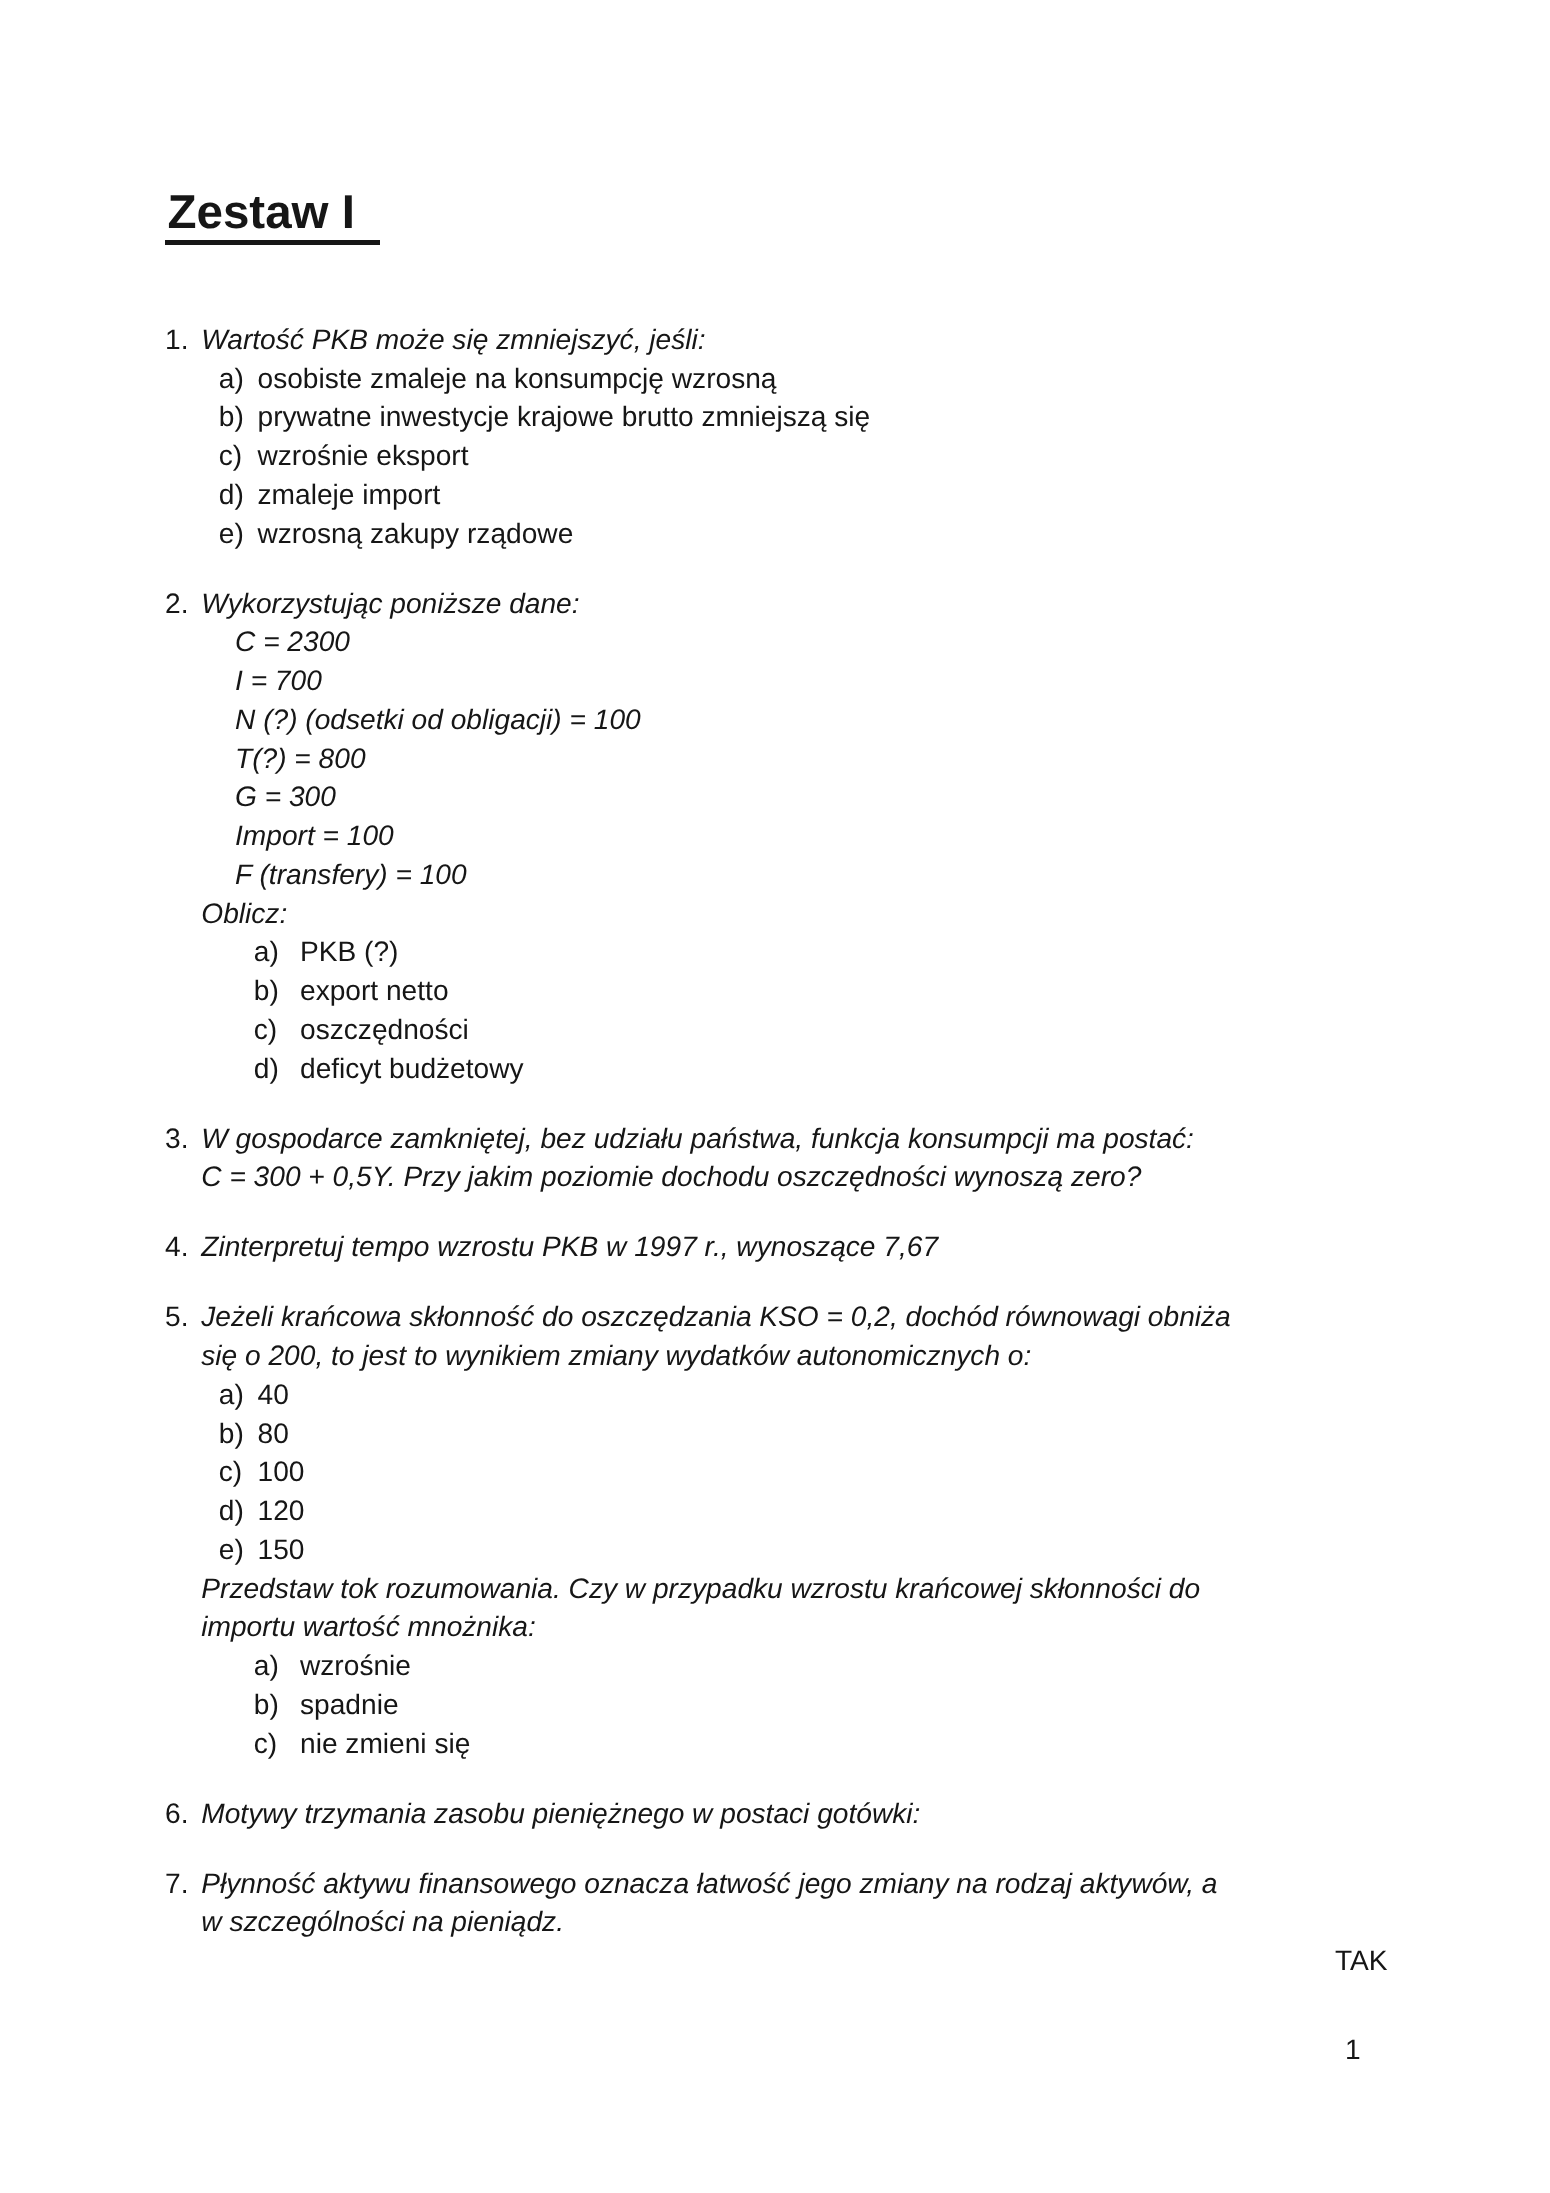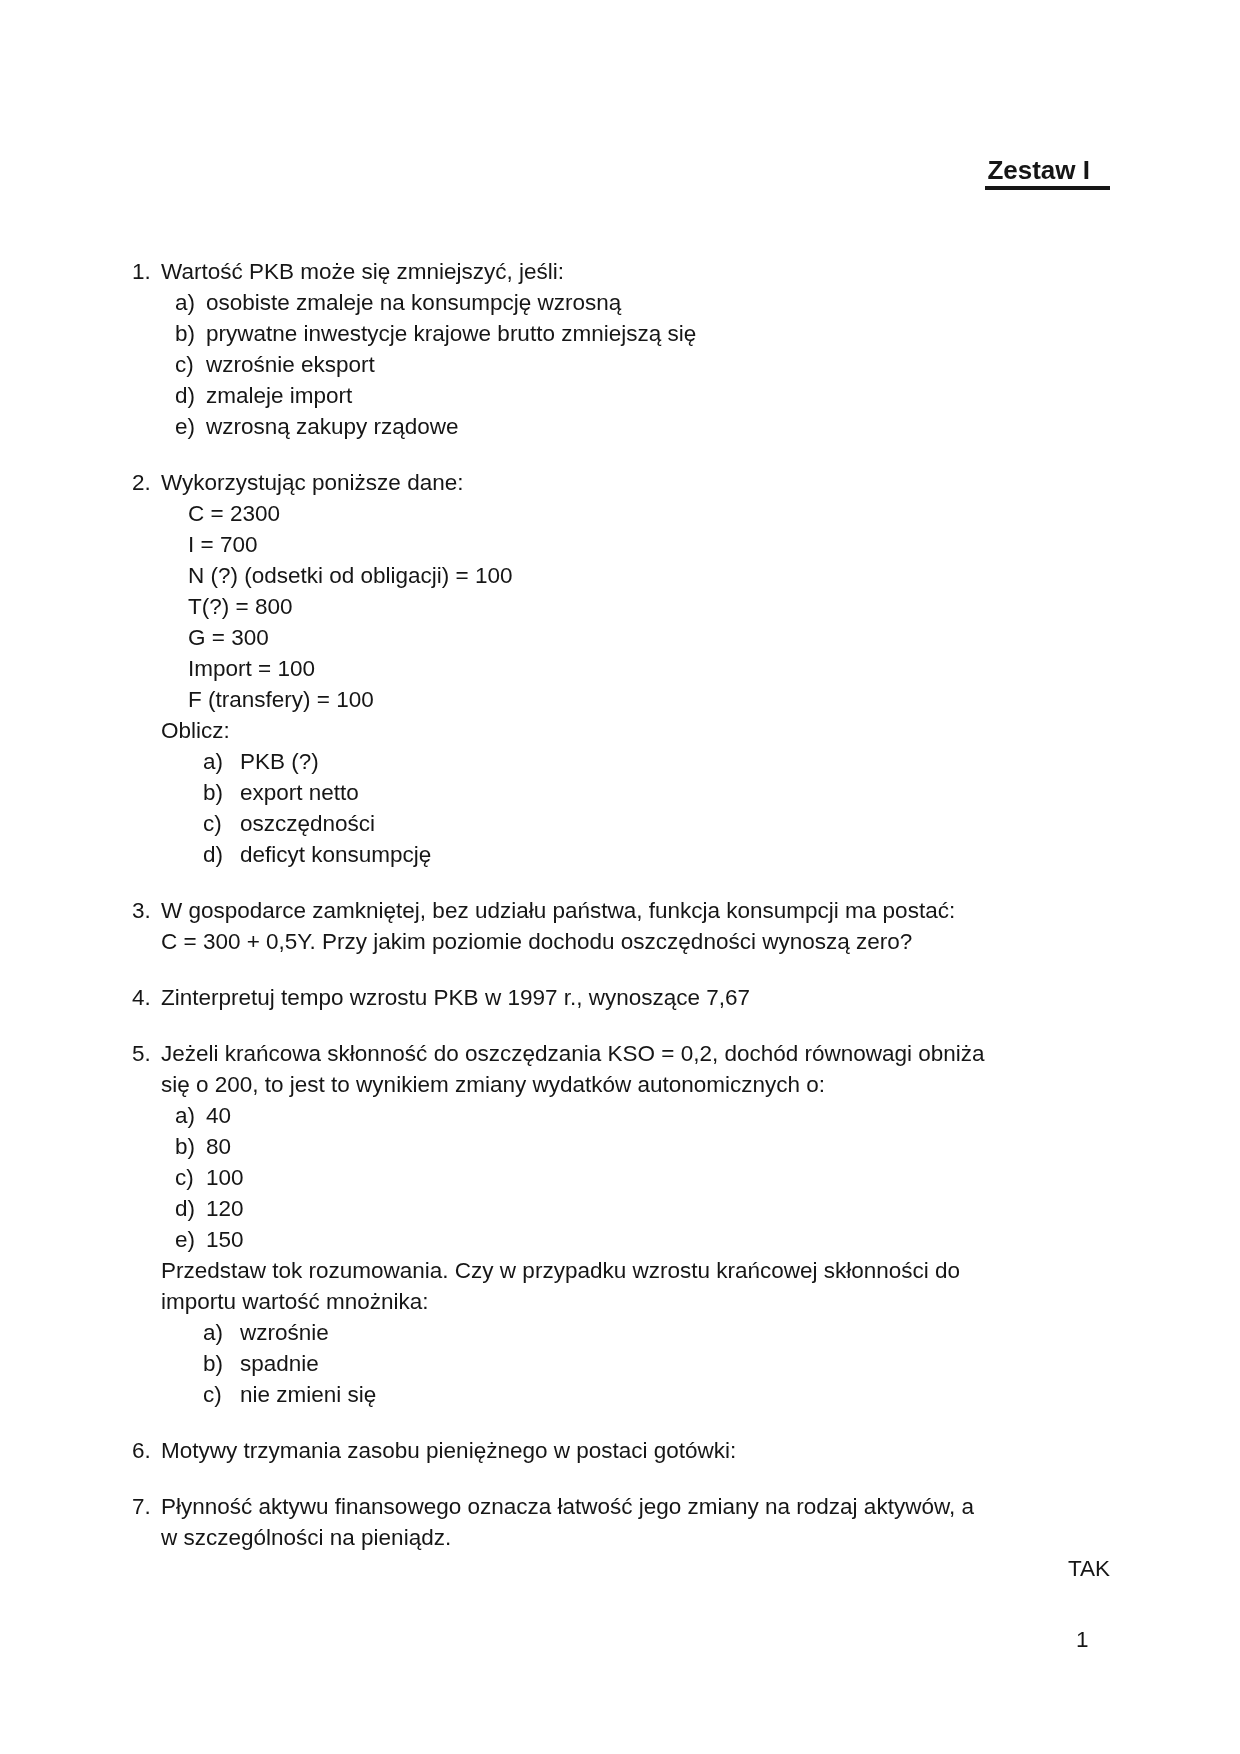--- a/index.html
+++ b/index.html
@@ -10,34 +10,34 @@
     background: #ffffff;
     box-sizing: border-box;
     padding: 148px 130px 0 132px;
     font-family: "Liberation Sans", "DejaVu Sans", sans-serif;
     font-size: 22.5px;
     line-height: 31px;
     color: #161616;
     overflow: hidden;
   }
   .doc-title {
-    text-align: right;
-    font-size: 26px;
+    text-align: left;
+    font-size: 38px;
     line-height: 44px;
     font-weight: 700;
     margin: 0 0 64px 0;
   }
   .doc-title .title-underline {
     border-bottom: 4px solid #161616;
     padding: 0 20px 1px 2px;
   }
   .question { display: flex; margin: 0 0 25px 0; }
   .q-num { flex: 0 0 29px; }
   .q-body { flex: 1; max-width: 952px; }
-  .line { white-space: pre-wrap; }
+  .line { white-space: pre-wrap; font-style: italic; }
   .opt { display: flex; }
   .opts-a { margin-left: 14px; }
   .opts-a .opt-label { flex: 0 0 31px; }
   .opts-b { margin-left: 42px; }
   .opts-b .opt-label { flex: 0 0 37px; }
   .data-lines { margin-left: 27px; }
   .answer-line { margin-left: 14px; text-align: right; }
   .page-num {
     position: absolute;
     top: 1624px;
@@ -102,21 +102,21 @@
         <div class="opt">
           <span class="opt-label">b)</span>
           <span class="opt-text">export netto</span>
         </div>
         <div class="opt">
           <span class="opt-label">c)</span>
           <span class="opt-text">oszczędności</span>
         </div>
         <div class="opt">
           <span class="opt-label">d)</span>
-          <span class="opt-text">deficyt konsumpcję</span>
+          <span class="opt-text">deficyt budżetowy</span>
         </div>
       </div>
     </div>
   </div>
 
   <div class="question">
     <span class="q-num">3.</span>
     <div class="q-body">
       <div class="line">W gospodarce zamkniętej, bez udziału państwa, funkcja konsumpcji ma postać:</div>
       <div class="line">C = 300 + 0,5Y. Przy jakim poziomie dochodu oszczędności wynoszą zero?</div>

